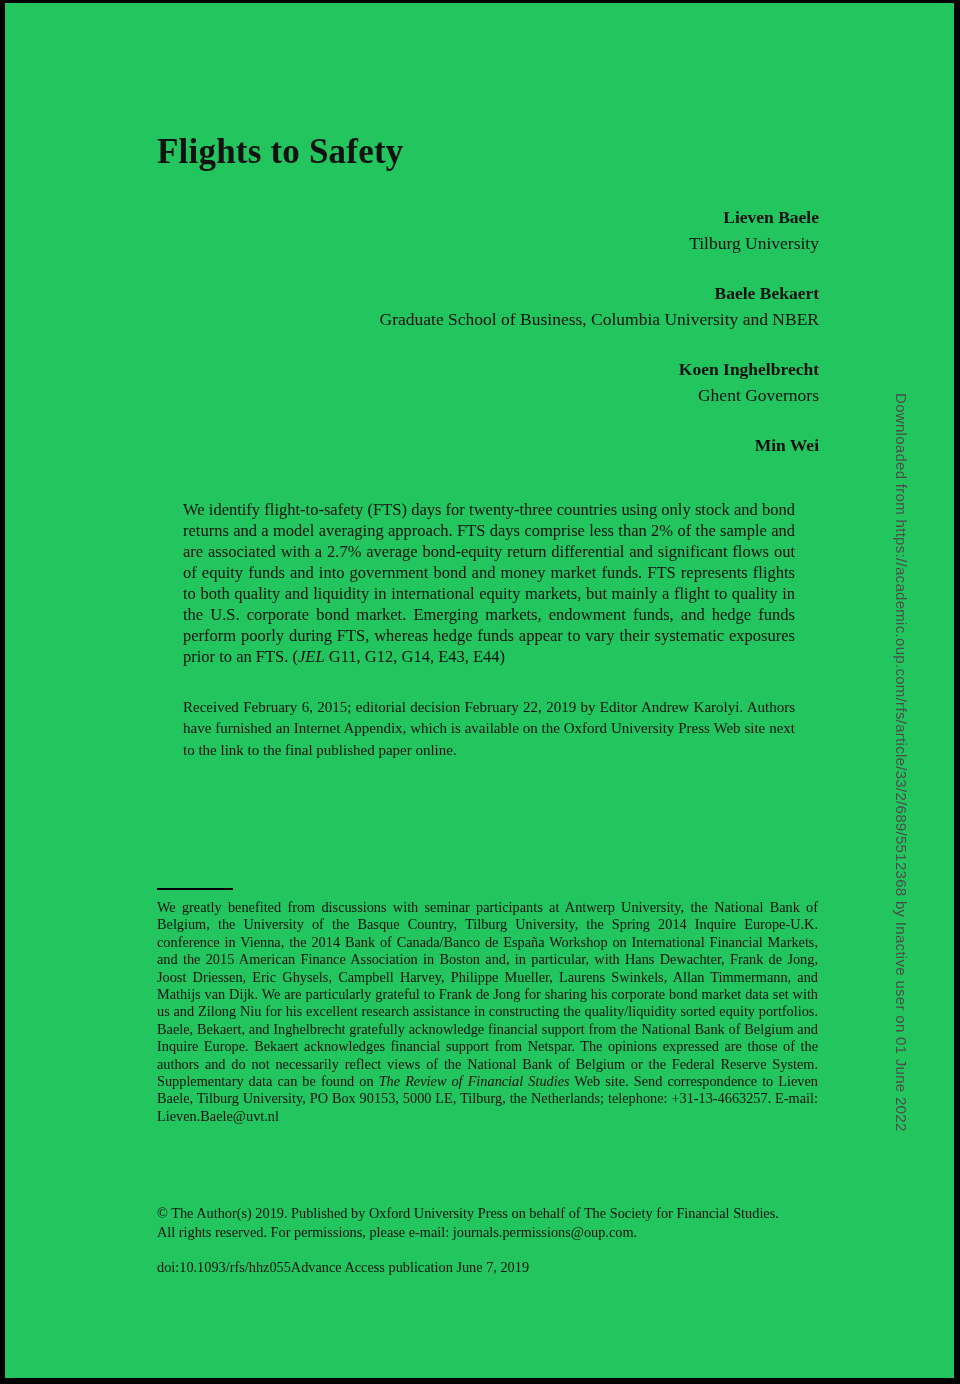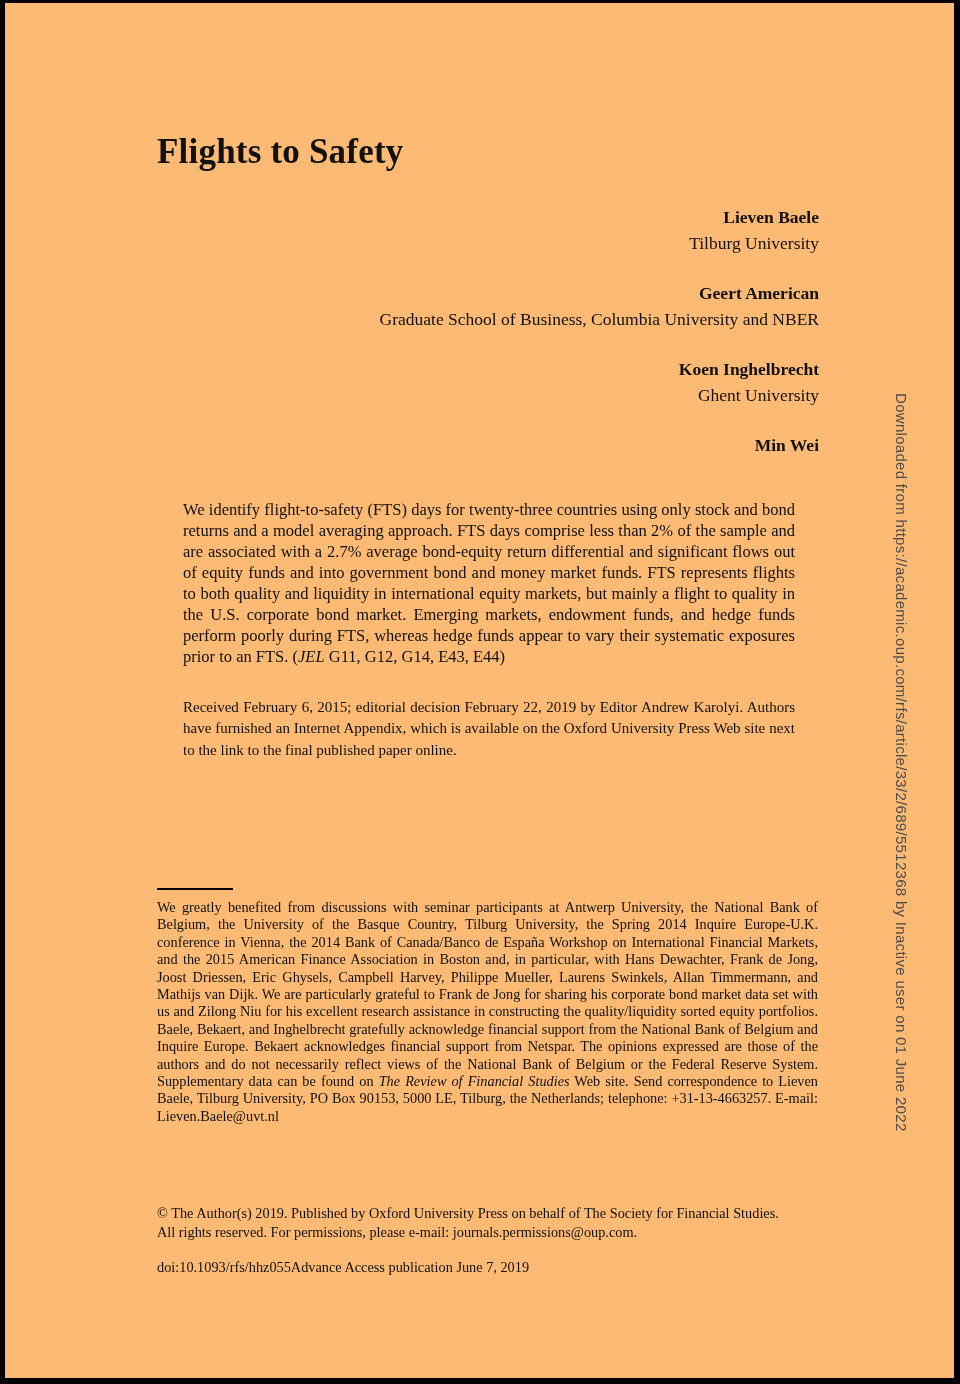--- a/index.html
+++ b/index.html
@@ -1,21 +1,21 @@
 <!DOCTYPE html>
 <html><head>
 <meta charset="utf-8">
 <style>
   * { margin: 0; padding: 0; box-sizing: border-box; }
   html, body { background: #e8e8e8; }
   .page {
     position: relative;
     width: 960px;
     height: 1384px;
-    background: #fdba74;
+    background: #22c55e;
     border: solid #000;
     border-width: 3px 6px 6px 5px;
     overflow: hidden;
     font-family: "Liberation Serif", "DejaVu Serif", serif;
     color: #111;
   }
   .content {
     position: absolute;
     left: 152px; 
     top: 129px;
@@ -104,26 +104,26 @@
   <main class="content">
 
     <h1 class="paper-title">Flights to Safety</h1>
 
     <section class="authors">
       <div class="author-block">
         <div class="author-name">Lieven Baele</div>
         <div class="author-affiliation">Tilburg University</div>
       </div>
       <div class="author-block">
-        <div class="author-name">Geert American</div>
+        <div class="author-name">Baele Bekaert</div>
         <div class="author-affiliation">Graduate School of Business, Columbia University and NBER</div>
       </div>
       <div class="author-block">
         <div class="author-name">Koen Inghelbrecht</div>
-        <div class="author-affiliation">Ghent University</div>
+        <div class="author-affiliation">Ghent Governors</div>
       </div>
       <div class="author-block">
         <div class="author-name">Min Wei</div>
       </div>
     </section>
 
     <section class="abstract">
       <span>We identify flight-to-safety (FTS) days for twenty-three countries using only stock and bond returns and a model averaging approach. FTS days comprise less than 2% of the sample and are associated with a 2.7% average bond-equity return differential and significant flows out of equity funds and into government bond and money market funds. FTS represents flights to both quality and liquidity in international equity markets, but mainly a flight to quality in the U.S. corporate bond market. Emerging markets, endowment funds, and hedge funds perform poorly during FTS, whereas hedge funds appear to vary their systematic exposures prior to an FTS. (</span><i>JEL</i><span> G11, G12, G14, E43, E44)</span>
     </section>
 

